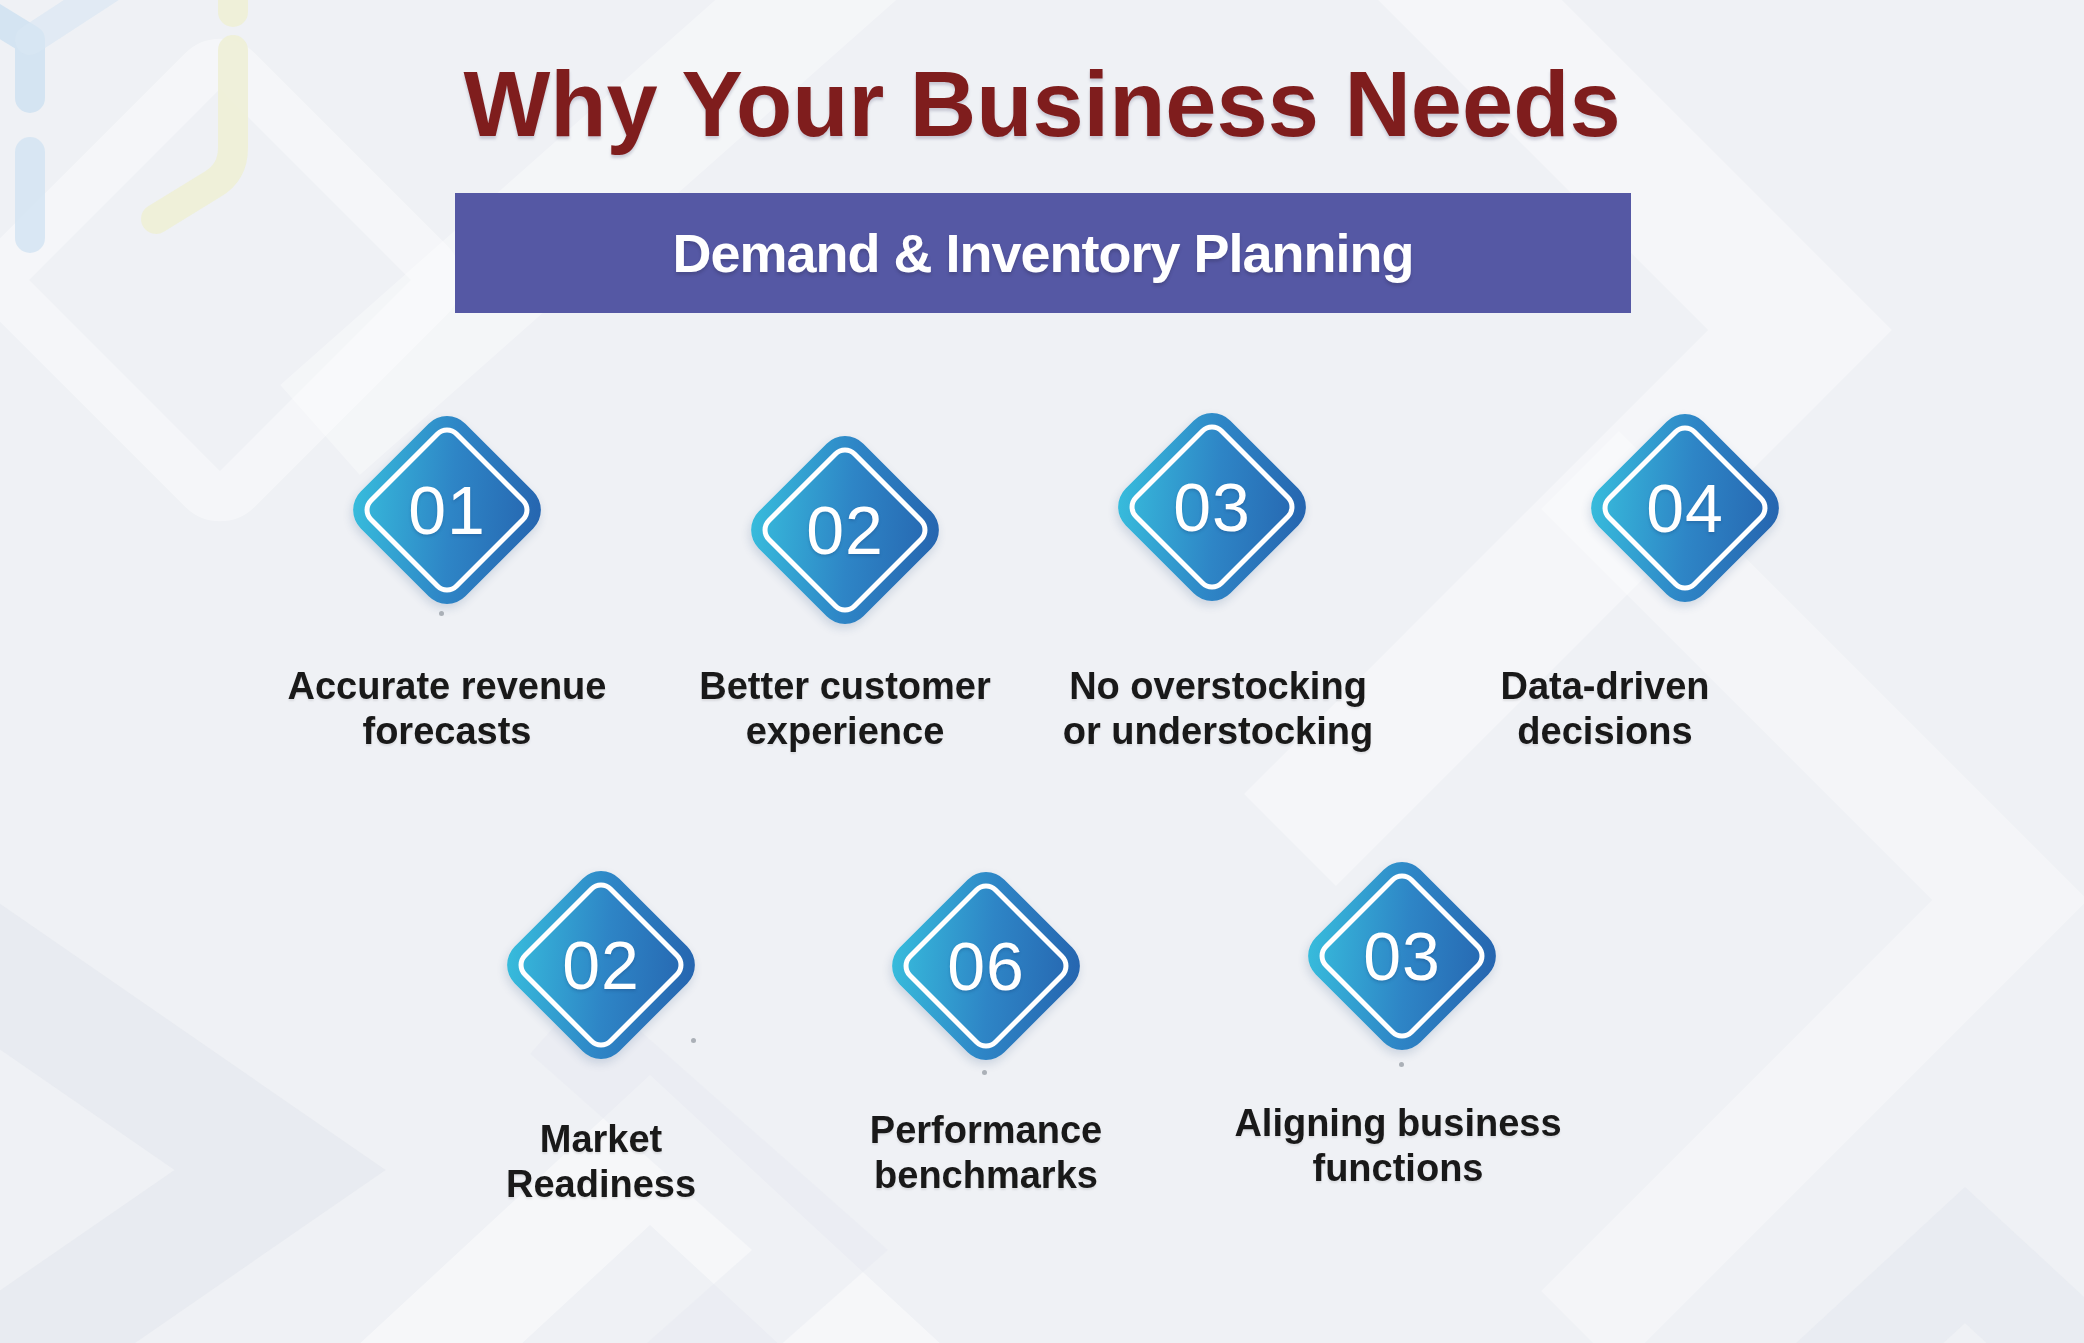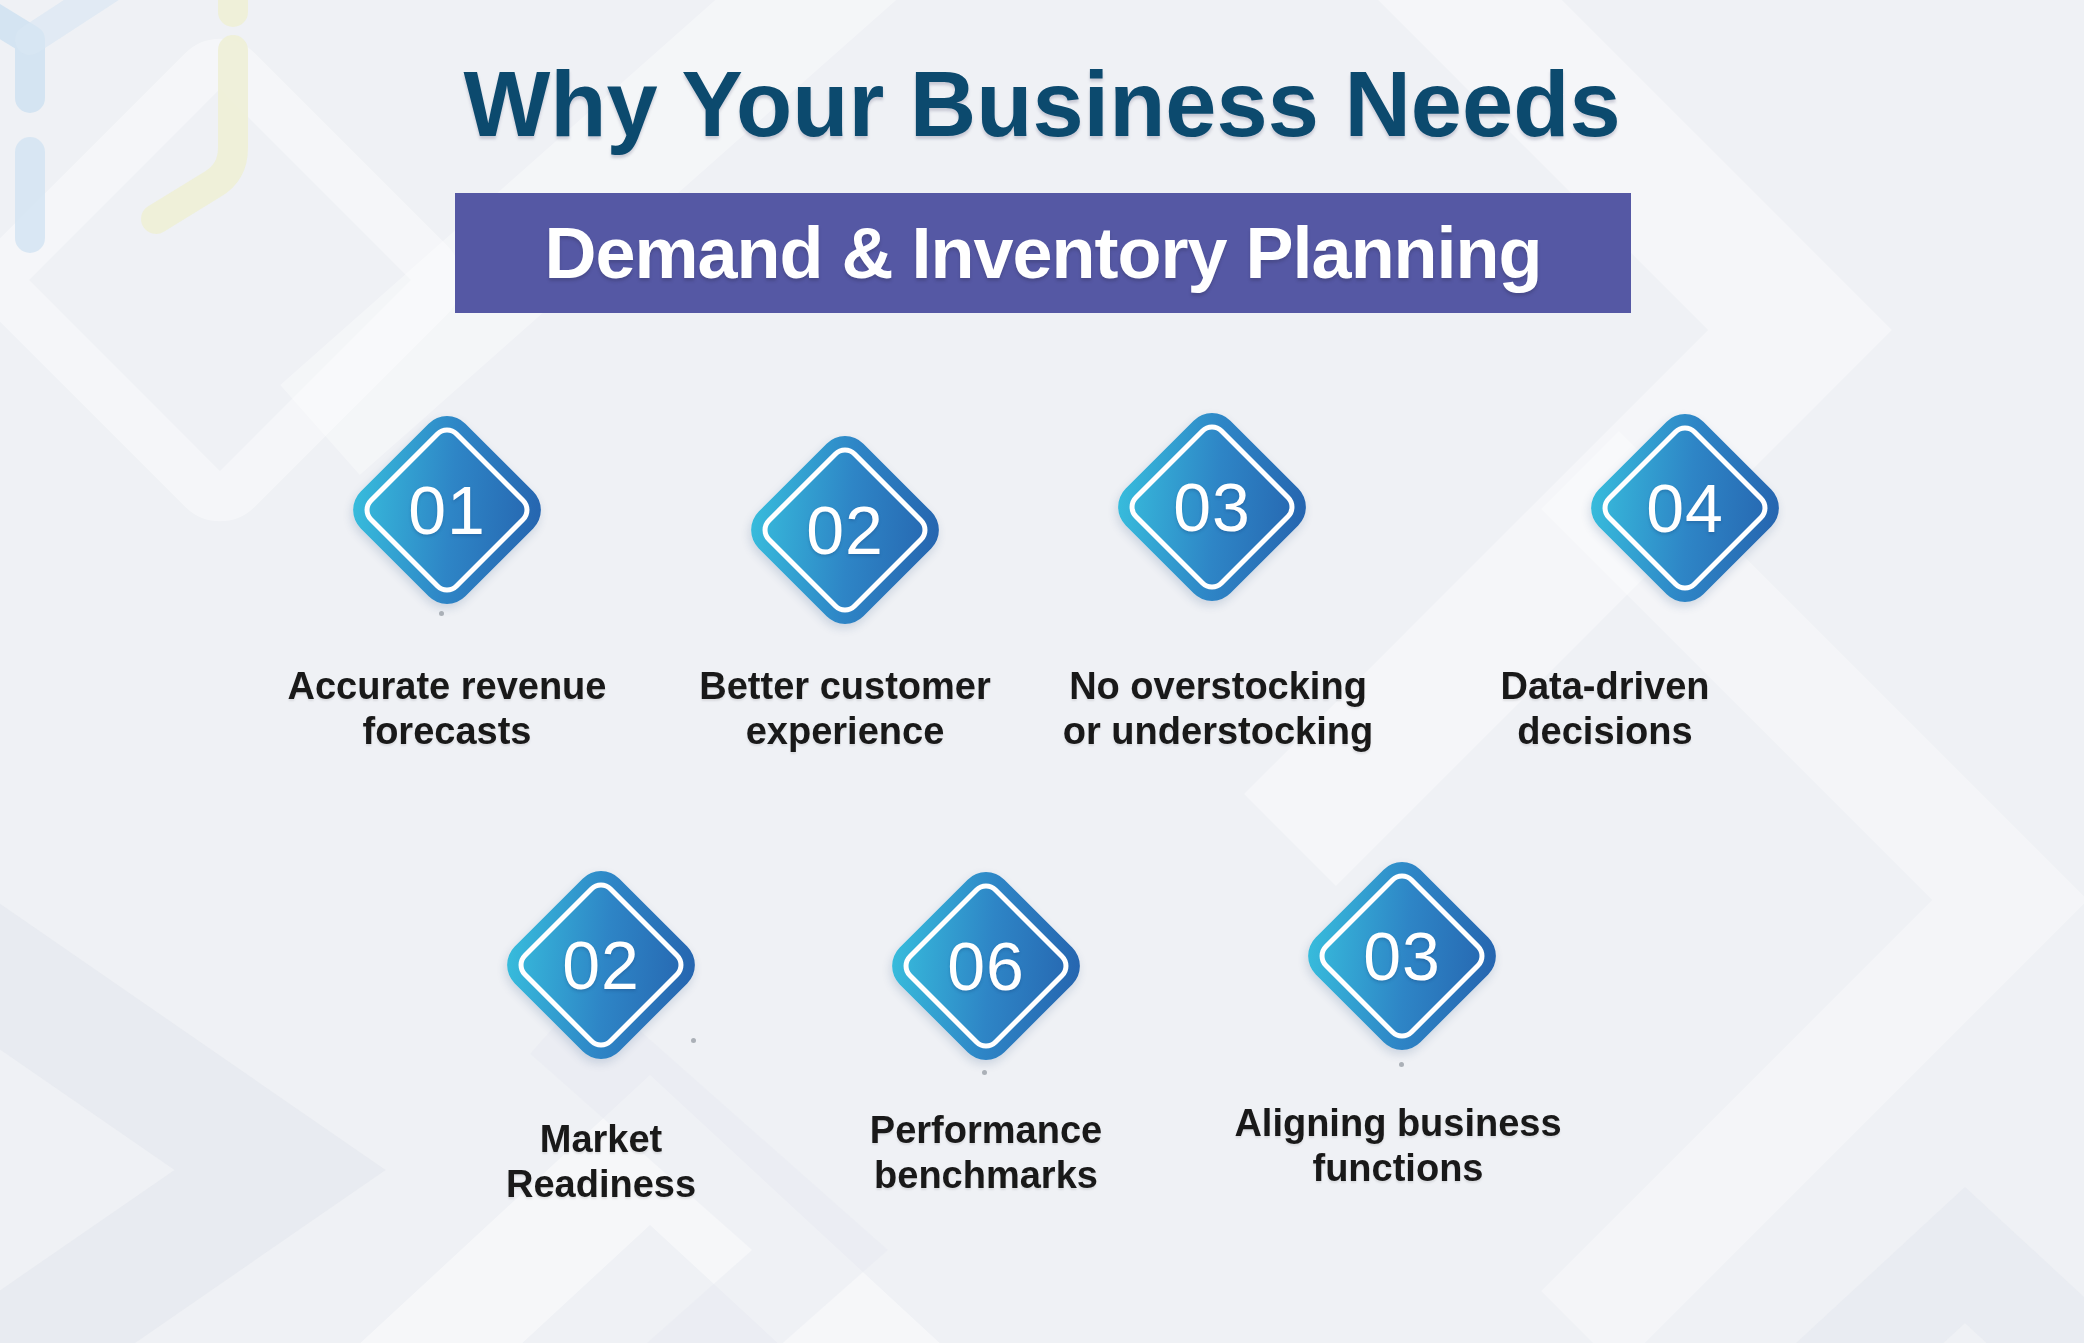--- a/index.html
+++ b/index.html
@@ -11,31 +11,31 @@
     overflow:hidden;
     font-family:"Liberation Sans", sans-serif;
   }
   svg.bg{position:absolute;left:0;top:0;}
   .logo-wm{position:absolute;left:0;top:0;}
 
   .title1{
     position:absolute;left:0;top:52px;width:2084px;
     text-align:center;
     font-size:92px;font-weight:700;letter-spacing:0px;
-    color:#0c4a6e;
+    color:#7f1d1d;
     text-shadow:0 3px 3px rgba(96,98,130,0.28);
     white-space:nowrap;
   }
   .banner{
     position:absolute;left:455px;top:193px;width:1176px;height:120px;
     background:#5558a4;
     display:flex;align-items:center;justify-content:center;
   }
   .banner .t{
-    color:#ffffff;font-size:72px;font-weight:700;letter-spacing:-1px;
+    color:#ffffff;font-size:54px;font-weight:700;letter-spacing:-1px;
     white-space:nowrap;
     text-shadow:0 3px 3px rgba(40,40,70,0.25);
   }
 
   .item{position:absolute;width:208px;height:208px;}
   .diamond{
     position:absolute;left:30px;top:30px;width:148px;height:148px;
     border-radius:26px;
     transform:rotate(45deg);
     background:linear-gradient(50deg,#38c1de 0%,#2e85c6 52%,#2562ad 100%);

